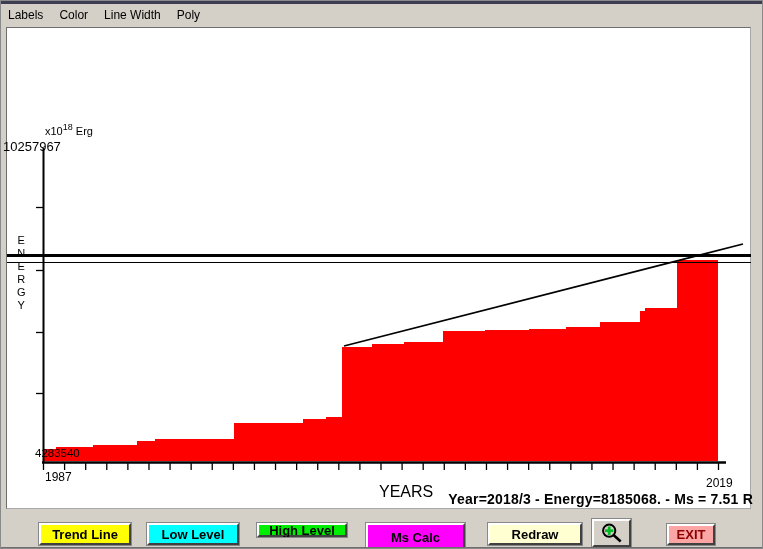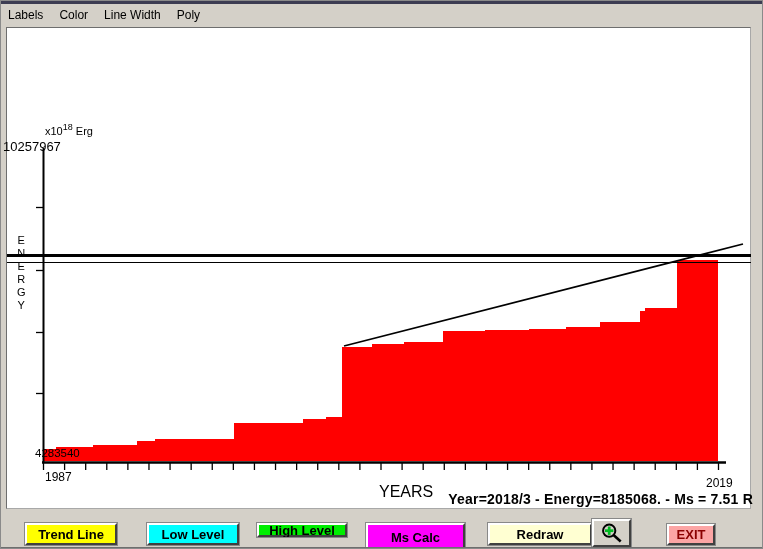--- a/index.html
+++ b/index.html
@@ -36,25 +36,25 @@
   .status-label{right:10px;top:491px;font-size:14px;font-weight:bold;letter-spacing:0.2px;}
   .btn3d{
     position:absolute;z-index:4;box-sizing:border-box;
     border-top:2px solid #ffffff;border-left:2px solid #ffffff;
     border-right:2px solid #404040;border-bottom:2px solid #404040;
     outline:1px solid #888;
     font-weight:bold;font-size:13px;color:#000;
     display:flex;align-items:center;justify-content:center;
     font-family:"Liberation Sans",sans-serif;cursor:default;
   }
-  .btn-trend{left:25px;top:523px;width:92px;height:22px;}
+  .btn-trend{left:39px;top:523px;width:92px;height:22px;}
   .btn-low{left:147px;top:523px;width:92px;height:22px;}
   .btn-high{left:257px;top:523px;width:90px;height:14px;}
   .btn-ms{left:366px;top:523px;width:99px;height:28px;}
-  .btn-redraw{left:488px;top:523px;width:104px;height:22px;}
+  .btn-redraw{left:488px;top:523px;width:94px;height:22px;}
   .btn-zoom{left:592px;top:519px;width:39px;height:28px;background:#d4d0c8;}
   .btn-exit{left:667px;top:524px;width:48px;height:21px;font-size:13px;}
   .bottom-strip{position:absolute;left:0;bottom:0;width:763px;height:2px;background:#6e6e6e;z-index:8;}
 </style>
 </head>
 <body>
 
 <div class="top-strip"></div>
 <div class="frame"></div>
 

